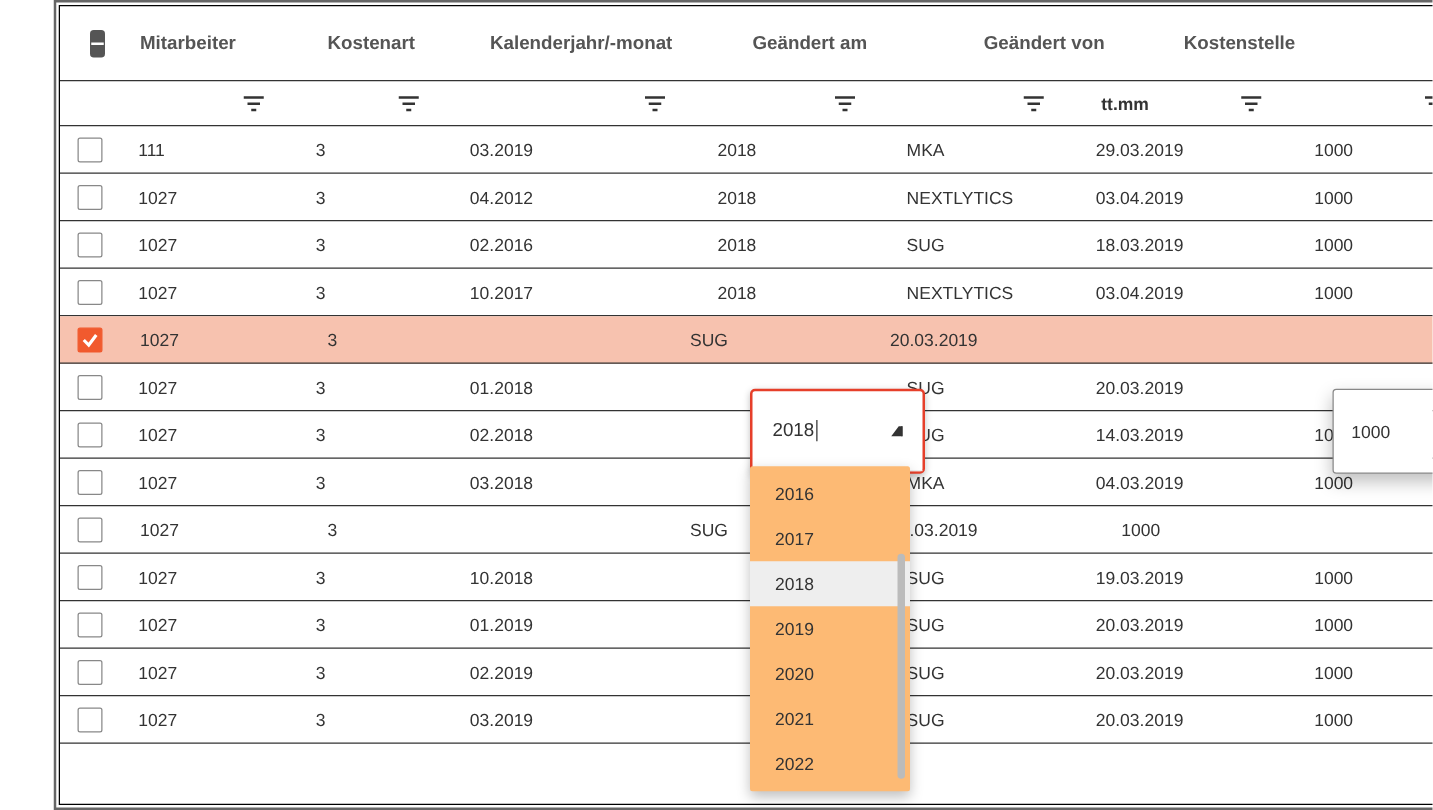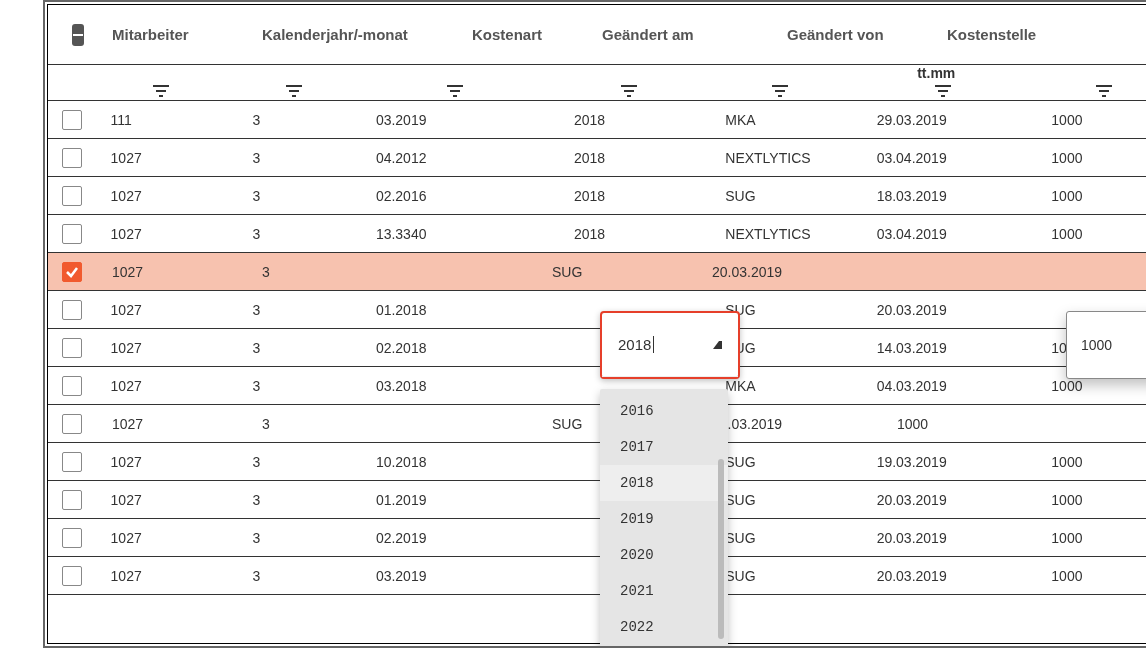--- a/index.html
+++ b/index.html
@@ -47,21 +47,21 @@
   .hdr .cell { font-size: 15px; }
 
   .hdr-box {
     width: 22px; height: 22px;
     background: #555; border-radius: 3px;
     display:flex; align-items:center; justify-content:center;
     margin-left: 10px;
   }
   .hdr-box svg { width:12px; height:12px; }
 
-  .filt .cell { justify-content: flex-end; padding-right: 28px; position: relative; flex-direction: column; }
+  .filt .cell { justify-content: flex-end; padding-right: 28px; position: relative; }
 
   .chk {
     width: 20px; height: 20px; border: 1.5px solid #888; border-radius: 2px;
     display:inline-flex; align-items:center; justify-content:center;
     background:#fff;
   }
   .chk.checked { background:#f15a2e; border-color:#f15a2e; }
   .chk.checked svg { width:14px; height:14px; }
 
   .row.selected { background: #f7c2af; }
@@ -82,27 +82,26 @@
     box-shadow: 0 2px 6px rgba(0,0,0,.25);
     z-index: 10;
   }
   .year-pop-input {
     height: 64px; display:flex; align-items:center; justify-content:space-between;
     padding: 0 16px; border-bottom: 1px solid #eee;
   }
   .year-pop-input span { font-size:15px; border-right:1px solid #333; padding-right:2px; }
   .year-list {
     position: absolute;
-    top: 76px; left: -2px;
+    top: 60px; left: -2px;
     width: 128px;
-    background:#e5e5e5;
+    background:#fdba74;
     box-shadow: 0 4px 10px rgba(0,0,0,.25);
     border-radius: 2px;
     padding: 4px 0;
-    font-family: Liberation Mono, monospace;
   }
   .year-item { padding: 10px 20px; font-size:14px; cursor:pointer; }
   .year-item.sel { background:#eee; }
   .year-scroll {
     position:absolute; right:4px; top:70px; width:6px; height:180px;
     background:#bbb; border-radius:3px;
   }
 
   
   .kst-pop {
@@ -135,22 +134,22 @@
 
     <div class="hdr">
       <div class="cell col-check">
         <div class="hdr-box">
           <svg viewBox="0 0 12 12">
               <rect x="1" y="5" width="10" height="2" fill="#fff"></rect>
             </svg>
         </div>
       </div>
       <div class="cell col-mit">Mitarbeiter</div>
+      <div class="cell col-kart">Kostenart</div>
       <div class="cell col-kjm">Kalenderjahr/-monat</div>
-      <div class="cell col-kart">Kostenart</div>
       <div class="cell col-gam">Geändert am</div>
       <div class="cell col-gvon">Geändert von</div>
       <div class="cell col-kst">Kostenstelle</div>
     </div>
 
     <div class="filt">
       <div class="cell col-check"></div>
       <div class="cell col-mit">
           <span class="filter-wrap">
             <span></span>
@@ -239,21 +238,21 @@
           <div class="cell col-gvon">SUG</div>
           <div class="cell col-gam">18.03.2019</div>
           <div class="cell col-kst">1000</div>
         </div>
         <div class="row">
           <div class="cell col-check">
             <span class="chk"></span>
           </div>
           <div class="cell col-mit">1027</div>
           <div class="cell col-kart">3</div>
-          <div class="cell col-kjm">13.3340</div>
+          <div class="cell col-kjm">10.2017</div>
           <div class="cell col-kj">2018</div>
           <div class="cell col-gvon">NEXTLYTICS</div>
           <div class="cell col-gam">03.04.2019</div>
           <div class="cell col-kst">1000</div>
         </div>
         <div class="row selected">
           <div class="cell col-check">
             <span class="chk checked">
               <svg viewBox="0 0 14 14">
                 <path d="M2 7 L6 11 L12 3" stroke="#fff" stroke-width="2.5" fill="none"></path>

